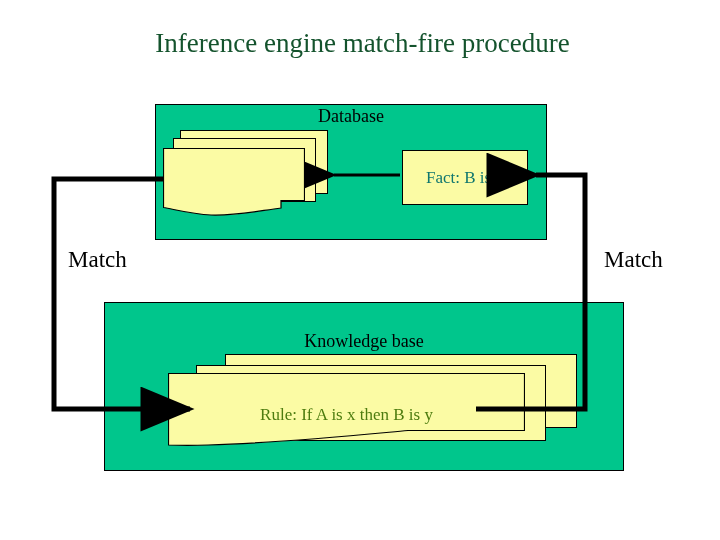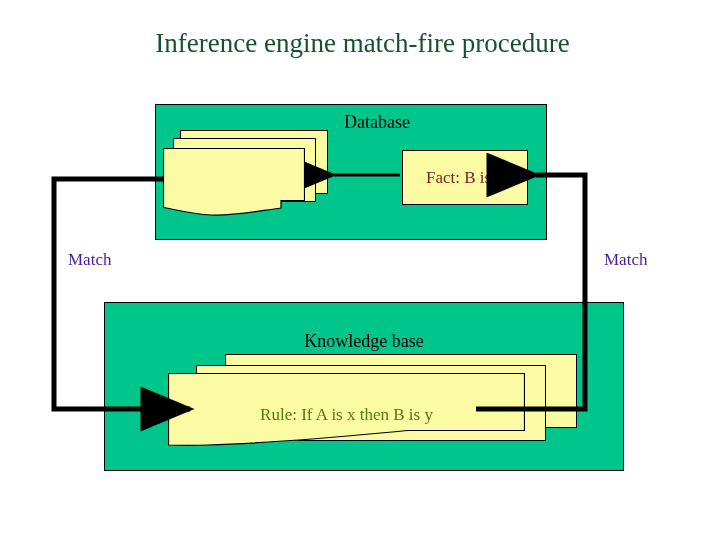--- a/index.html
+++ b/index.html
@@ -54,38 +54,38 @@
   .panel-title {
     position: absolute;
     left: 0;
     width: 100%;
     text-align: center;
     font-size: 18px;
     line-height: 22px;
     color: #000000;
     white-space: nowrap;
   }
-  #database-title { top: 6px; margin-left: 26px; }
+  #database-title { top: 0; }
   #kb-title { top: 27px; }
 
   
   .card {
     position: absolute;
     background: #fbfba4;
     border: 1px solid #000000;
     box-sizing: border-box;
   }
   .card-label {
     position: absolute;
     width: 100%;
     text-align: center;
     font-size: 17px;
     line-height: 21px;
     white-space: nowrap;
-    color: #7f1d1d;
+    color: #0f766e;
   }
 
   
   #factA-back {
     left: 180px;
     top: 130px;
     width: 148px;
     height: 64px;
   }
   #factA-mid {
@@ -155,24 +155,24 @@
     text-align: center;
     font-size: 17px;
     line-height: 21px;
     white-space: nowrap;
     color: #4d7c0f;
   }
 
   
   .flow-label {
     position: absolute;
-    font-size: 17px;
-    line-height: 21px;
-    white-space: nowrap;
-    color: #4c1d95;
+    font-size: 23px;
+    line-height: 21px;
+    white-space: nowrap;
+    color: #000000;
   }
   #match-label { left: 68px; top: 249px; }
   #fire-label  { left: 604px; top: 249px; }
 
   
   #connectors {
     position: absolute;
     left: 0;
     top: 0;
     width: 720px;

